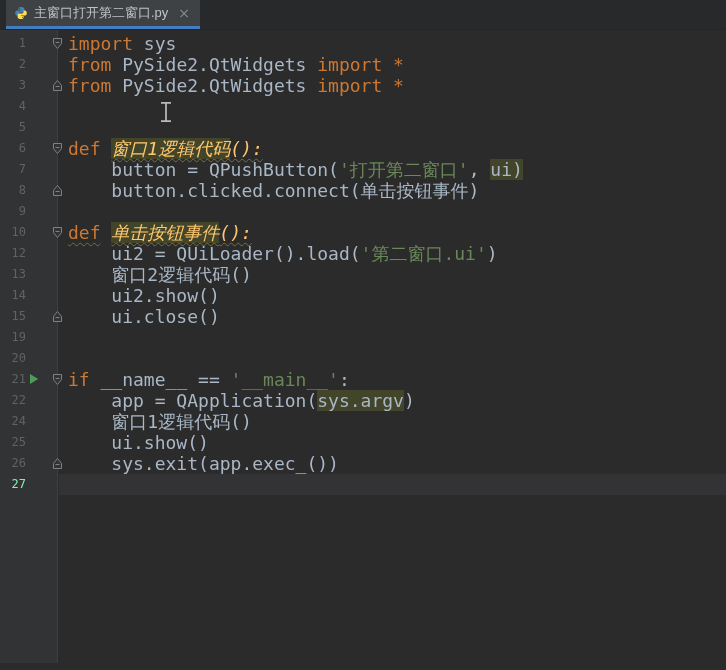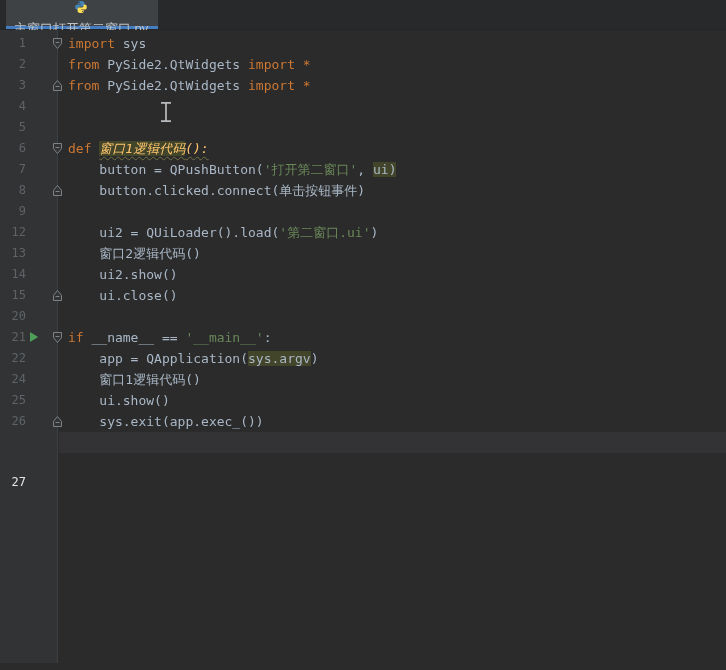--- a/index.html
+++ b/index.html
@@ -13,43 +13,43 @@
   #tabbar {
     position:absolute; left:0; top:0; width:726px; height:30px;
     background:#27292b; border-bottom:1px solid #232527;
     display:flex; align-items:stretch;
   }
   #tab {
     margin-left:6px; display:flex; align-items:center; gap:6px;
     padding:0 10px 0 8px; background:#3e4244;
     border-bottom:3px solid #437cc0;
     font-family:"Liberation Sans","DejaVu Sans",sans-serif;
-    font-size:13px; color:#c0c3c6; cursor:default;flex-direction:column;
+    font-size:13px; color:#c0c3c6; cursor:default;
   }
   #tab .close {
     color:#868b8e; font-size:14px; margin-left:4px;
     font-family:"DejaVu Sans",sans-serif;
   }
   
   #editor { position:absolute; left:0; top:30px; width:726px; height:640px; background:#2b2b2b; }
   #gutter-bg {
     position:absolute; left:0; top:0; width:58px; height:633px;
     background:#313335; border-right:1px solid #3c4042;
   }
   #rows { position:absolute; left:0; top:3px; width:726px; }
   .row { position:relative; height:21px; width:726px; }
   .row.cur .code-area { background:#333336; }
   .num {
     position:absolute; left:0; top:0; width:26px; height:21px;
     text-align:right; font-size:12px; line-height:21px; color:#606366;
   }
-  .row.cur .num { color:#e5e5e5;margin-top:40px; }
+  .row.cur .num { color:#86efac; }
   .code-area {
     position:absolute; left:59px; top:0; right:0; height:21px;
-    padding-left:9px; font-size:13px; line-height:21px; white-space:pre;
+    padding-left:9px; font-size:18px; line-height:21px; white-space:pre;
   }
   .fold { position:absolute; left:52px; top:4px; width:11px; height:13px; }
   .runico { position:absolute; left:29px; top:5px; width:10px; height:10px; }
   
   .k { color:#cc7832; }
   .t { color:#a9b7c6; }
   .s { color:#6a8759; }
   .f { color:#ffc66d;font-style:italic; }
   .h { background:#42452a; }
   .w {
@@ -126,38 +126,50 @@
             <path d="M1.5 11.5 h8 V6.3 L5.5 1.5 1.5 6.3 Z" fill="#313335" stroke="#7d8286"></path>
             <path d="M3.5 7.5 h4" stroke="#7d8286"></path>
           </svg>
           <div class="code-area"><span class="t">    button.clicked.connect(单击按钮事件)</span></div>
         </div>
         <div class="row">
           <div class="num">9</div>
           <div class="code-area"></div>
         </div>
         <div class="row">
+          <div class="num">10</div>
+          <svg class="fold" width="11" height="13" viewBox="0 0 11 13">
+            <path d="M1.5 1.5 h8 v5.2 L5.5 11.5 1.5 6.7 Z" fill="#313335" stroke="#7d8286"></path>
+            <path d="M3.5 5.5 h4" stroke="#7d8286"></path>
+          </svg>
+          <div class="code-area"><span class="k w">def</span><span class="t"> </span><span class="f h w">单击按钮事件</span><span class="f w">():</span></div>
+        </div>
+        <div class="row">
           <div class="num">12</div>
           <div class="code-area"><span class="t">    ui2 = QUiLoader().load(</span><span class="s">'第二窗口.ui'</span><span class="t">)</span></div>
         </div>
         <div class="row">
           <div class="num">13</div>
           <div class="code-area"><span class="t">    窗口2逻辑代码()</span></div>
         </div>
         <div class="row">
           <div class="num">14</div>
           <div class="code-area"><span class="t">    ui2.show()</span></div>
         </div>
         <div class="row">
           <div class="num">15</div>
           <svg class="fold" width="11" height="13" viewBox="0 0 11 13">
             <path d="M1.5 11.5 h8 V6.3 L5.5 1.5 1.5 6.3 Z" fill="#313335" stroke="#7d8286"></path>
             <path d="M3.5 7.5 h4" stroke="#7d8286"></path>
           </svg>
           <div class="code-area"><span class="t">    ui.close()</span></div>
+        </div>
+        <div class="row">
+          <div class="num">19</div>
+          <div class="code-area"></div>
         </div>
         <div class="row">
           <div class="num">20</div>
           <div class="code-area"></div>
         </div>
         <div class="row">
           <div class="num">21</div>
           <svg class="runico" width="10" height="10" viewBox="0 0 10 10">
             <path d="M1 0 L9.2 5 1 10 Z" fill="#4d9e58"></path>
           </svg>

